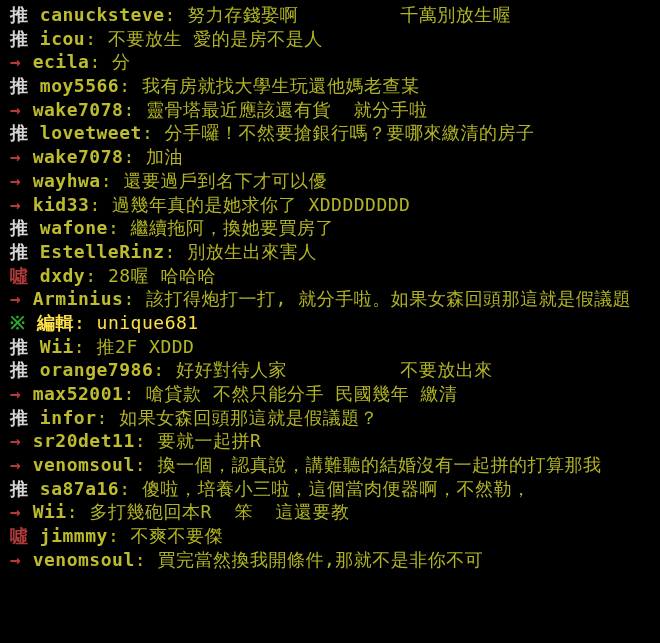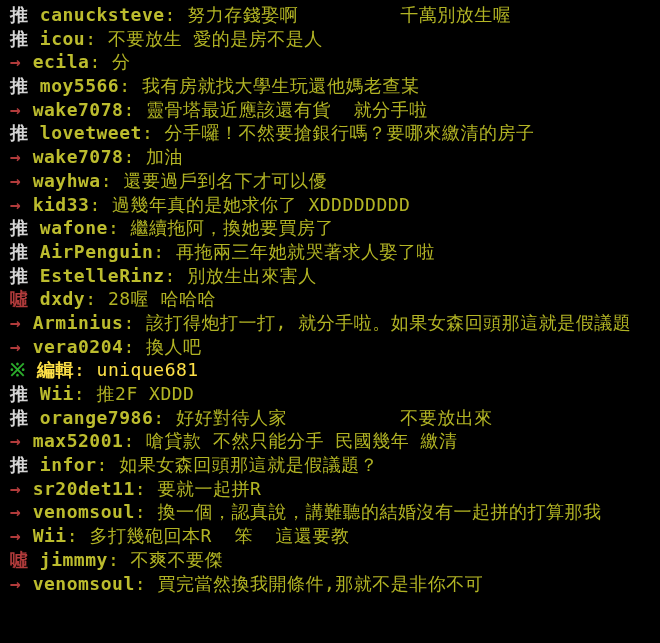--- a/index.html
+++ b/index.html
@@ -41,29 +41,28 @@
       <div class="line"><span class="tag t-push">推</span> <span class="user">canucksteve</span><span class="sep">: </span><span class="text">努力存錢娶啊         千萬別放生喔</span></div>
       <div class="line"><span class="tag t-push">推</span> <span class="user">icou</span><span class="sep">: </span><span class="text">不要放生 愛的是房不是人</span></div>
       <div class="line"><span class="tag t-arrow">→</span> <span class="user">ecila</span><span class="sep">: </span><span class="text">分</span></div>
       <div class="line"><span class="tag t-push">推</span> <span class="user">moy5566</span><span class="sep">: </span><span class="text">我有房就找大學生玩還他媽老查某</span></div>
       <div class="line"><span class="tag t-arrow">→</span> <span class="user">wake7078</span><span class="sep">: </span><span class="text">靈骨塔最近應該還有貨  就分手啦</span></div>
       <div class="line"><span class="tag t-push">推</span> <span class="user">lovetweet</span><span class="sep">: </span><span class="text">分手囉！不然要搶銀行嗎？要哪來繳清的房子</span></div>
       <div class="line"><span class="tag t-arrow">→</span> <span class="user">wake7078</span><span class="sep">: </span><span class="text">加油</span></div>
       <div class="line"><span class="tag t-arrow">→</span> <span class="user">wayhwa</span><span class="sep">: </span><span class="text">還要過戶到名下才可以優</span></div>
       <div class="line"><span class="tag t-arrow">→</span> <span class="user">kid33</span><span class="sep">: </span><span class="text">過幾年真的是她求你了 XDDDDDDDD</span></div>
       <div class="line"><span class="tag t-push">推</span> <span class="user">wafone</span><span class="sep">: </span><span class="text">繼續拖阿，換她要買房了</span></div>
-      <div class="line"><span class="tag t-push">推</span> <span class="user">AirPenguin</span><span class="sep">: </span><span class="text">再拖兩三年她就哭著求人娶了啦</span></div>
       <div class="line"><span class="tag t-push">推</span> <span class="user">EstelleRinz</span><span class="sep">: </span><span class="text">別放生出來害人</span></div>
       <div class="line"><span class="tag t-boo">噓</span> <span class="user">dxdy</span><span class="sep">: </span><span class="text">28喔 哈哈哈</span></div>
       <div class="line"><span class="tag t-arrow">→</span> <span class="user">Arminius</span><span class="sep">: </span><span class="text">該打得炮打一打, 就分手啦。如果女森回頭那這就是假議題</span></div>
-      <div class="line"><span class="tag t-arrow">→</span> <span class="user">vera0204</span><span class="sep">: </span><span class="text">換人吧</span></div>
       <div class="line edit"><span class="tag t-edit">※</span> <span class="user">編輯</span><span class="sep">: </span><span class="text">unique681</span></div>
       <div class="line"><span class="tag t-push">推</span> <span class="user">Wii</span><span class="sep">: </span><span class="text">推2F XDDD</span></div>
       <div class="line"><span class="tag t-push">推</span> <span class="user">orange7986</span><span class="sep">: </span><span class="text">好好對待人家          不要放出來</span></div>
       <div class="line"><span class="tag t-arrow">→</span> <span class="user">max52001</span><span class="sep">: </span><span class="text">嗆貸款 不然只能分手 民國幾年 繳清</span></div>
       <div class="line"><span class="tag t-push">推</span> <span class="user">infor</span><span class="sep">: </span><span class="text">如果女森回頭那這就是假議題？</span></div>
       <div class="line"><span class="tag t-arrow">→</span> <span class="user">sr20det11</span><span class="sep">: </span><span class="text">要就一起拼R</span></div>
       <div class="line"><span class="tag t-arrow">→</span> <span class="user">venomsoul</span><span class="sep">: </span><span class="text">換一個，認真說，講難聽的結婚沒有一起拼的打算那我</span></div>
+      <div class="line"><span class="tag t-push">推</span> <span class="user">sa87a16</span><span class="sep">: </span><span class="text">傻啦，培養小三啦，這個當肉便器啊，不然勒，</span></div>
       <div class="line"><span class="tag t-arrow">→</span> <span class="user">Wii</span><span class="sep">: </span><span class="text">多打幾砲回本R  笨  這還要教</span></div>
       <div class="line"><span class="tag t-boo">噓</span> <span class="user">jimmmy</span><span class="sep">: </span><span class="text">不爽不要傑</span></div>
       <div class="line"><span class="tag t-arrow">→</span> <span class="user">venomsoul</span><span class="sep">: </span><span class="text">買完當然換我開條件,那就不是非你不可</span></div>
     </div>
 </div>
 
 </body></html>

